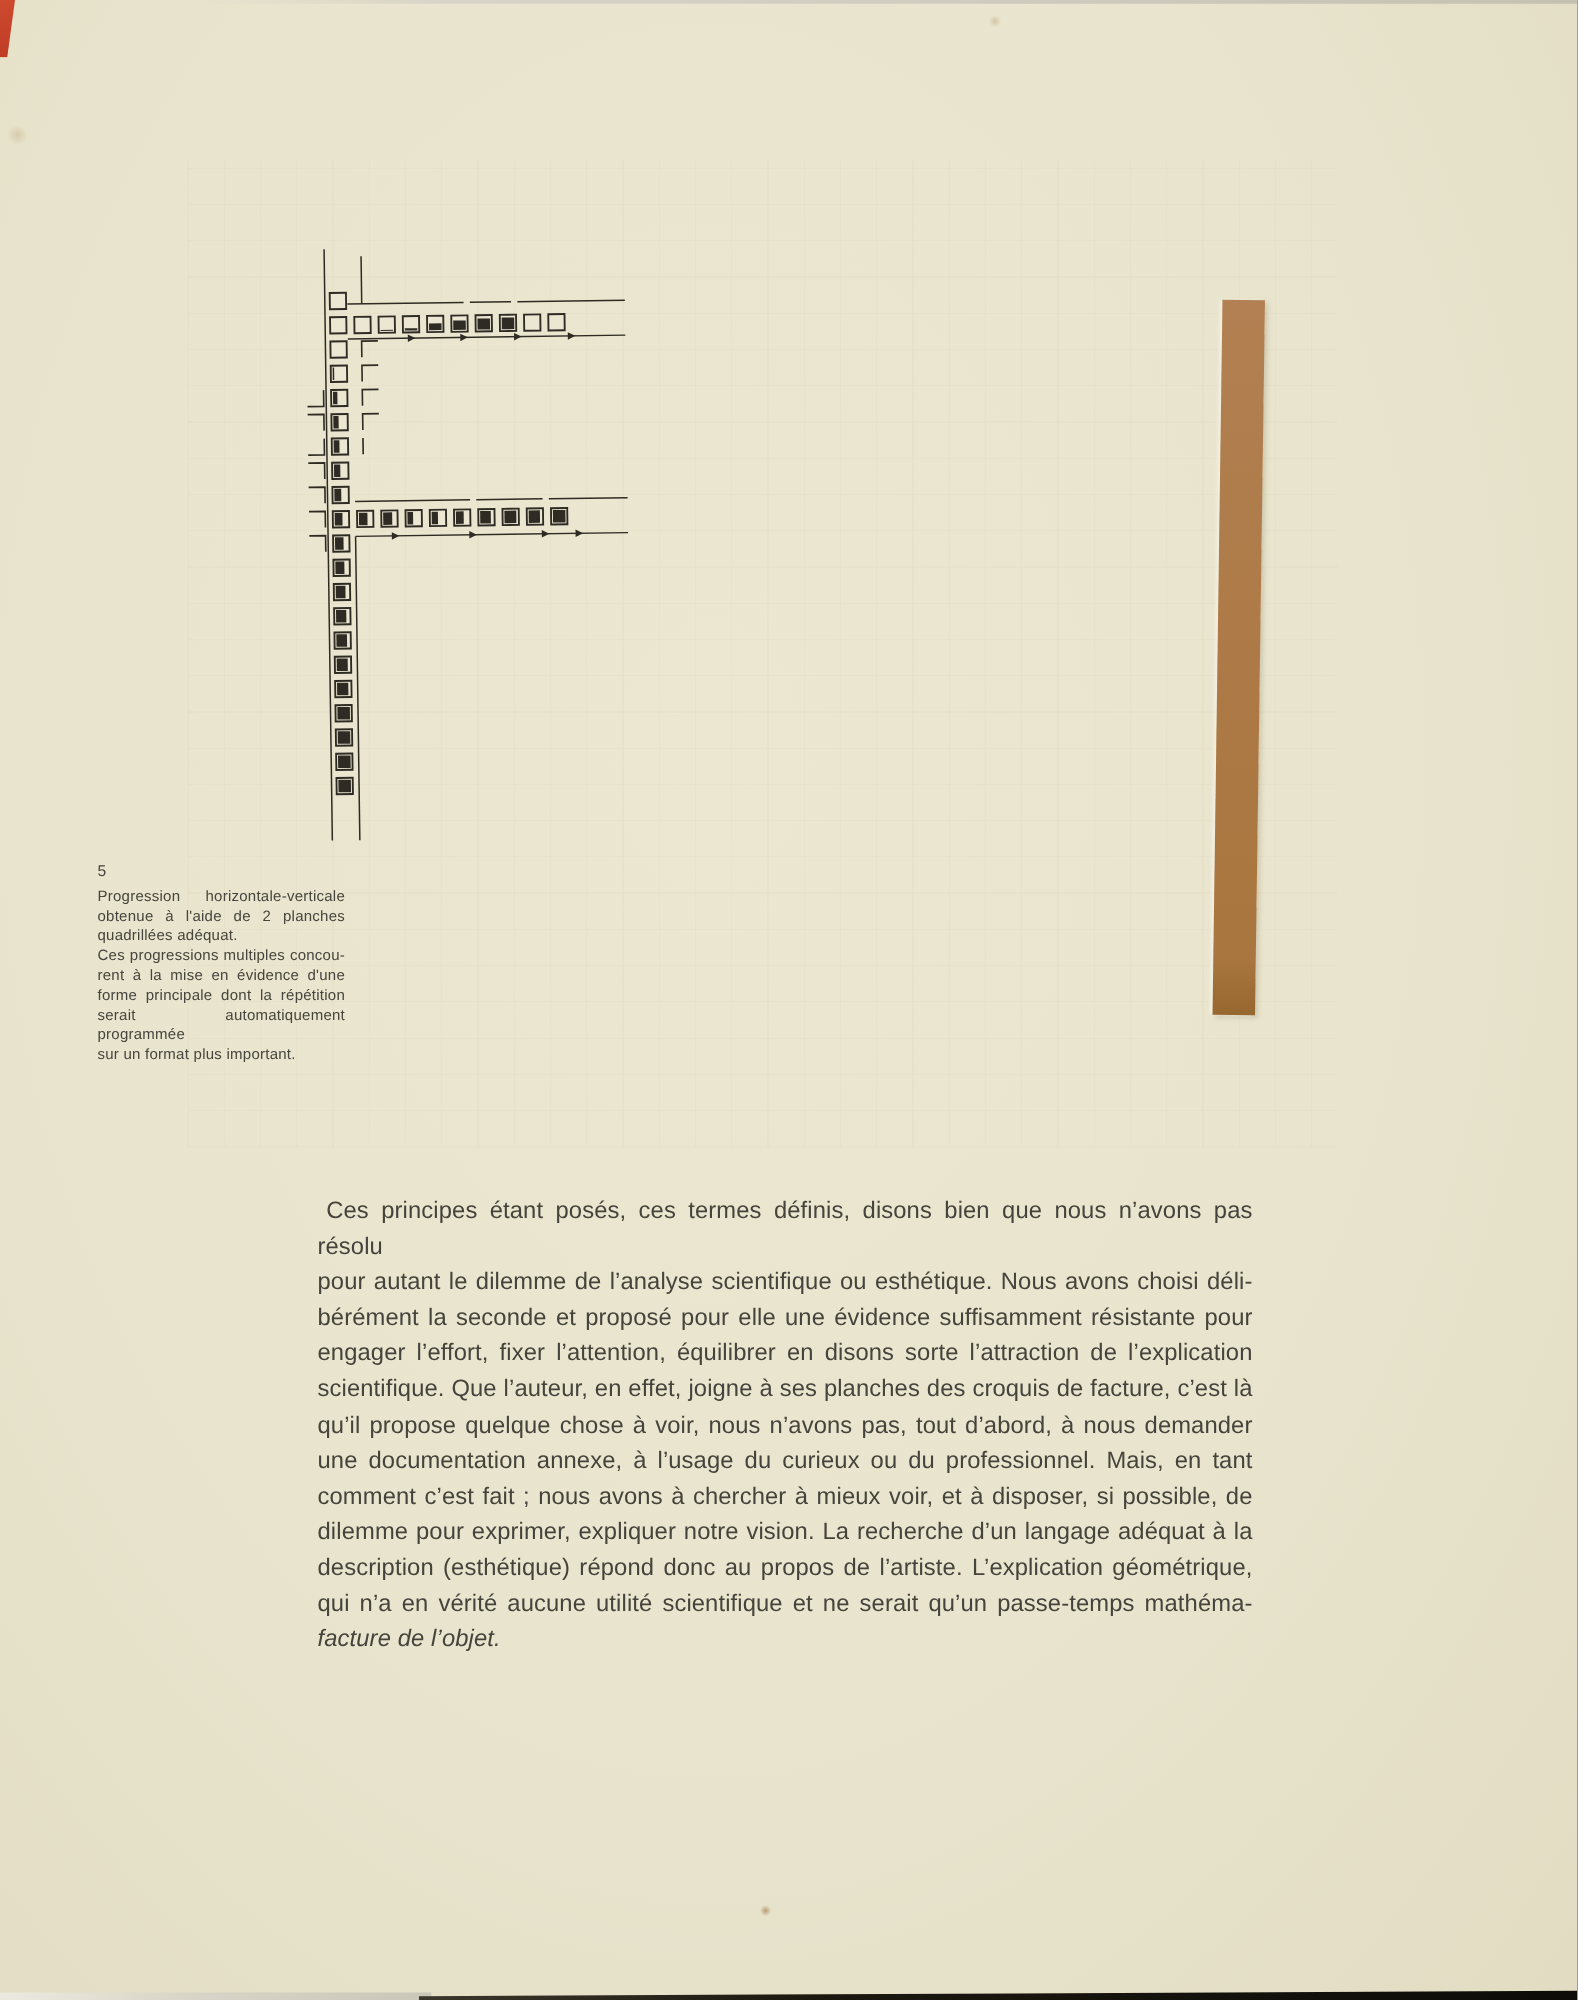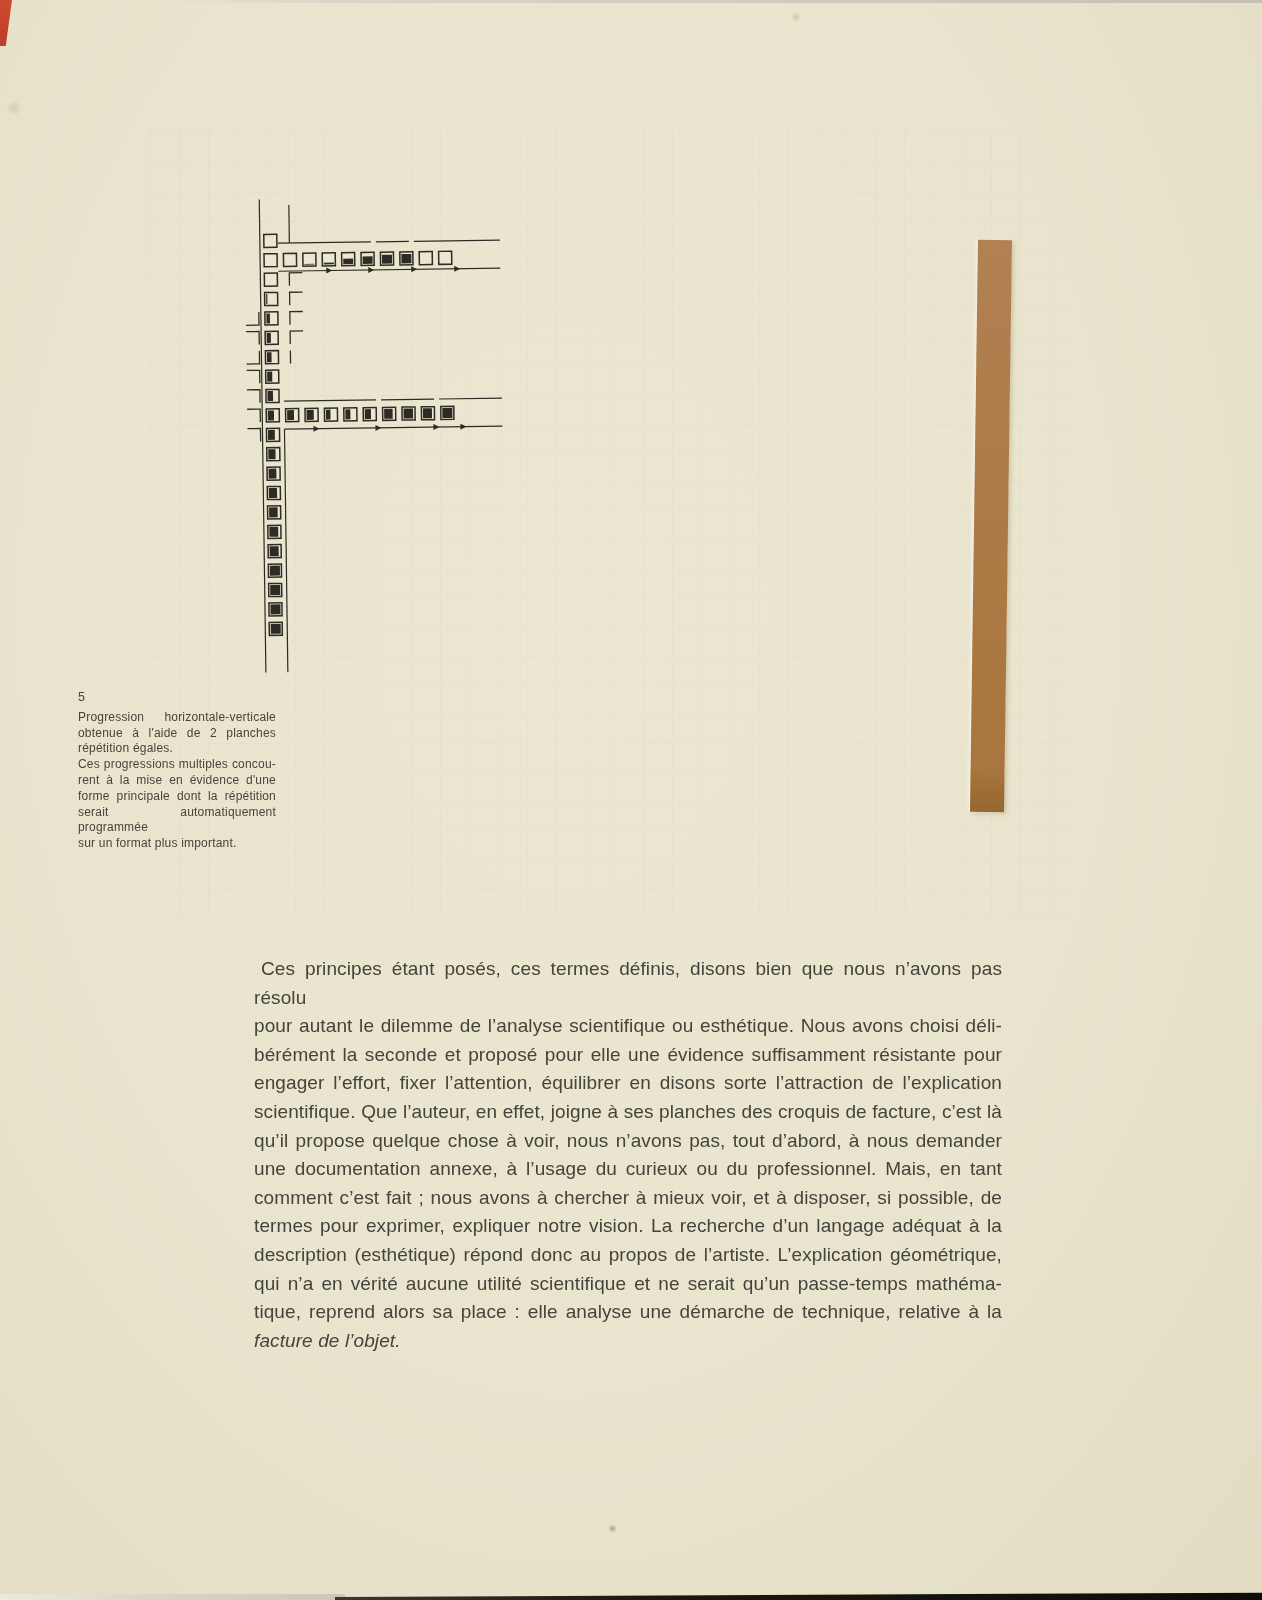--- a/index.html
+++ b/index.html
@@ -182,43 +182,42 @@
         <rect x="204.7" y="229.1" width="9" height="10" fill="#2e2b24"></rect>
         <rect x="222.6" y="227.6" width="13" height="13" fill="#ece7d2" stroke="#2e2b24" stroke-width="1.5"></rect>
         <rect x="224.1" y="229.1" width="10" height="10" fill="#2e2b24"></rect>
       </svg>
   </div>
 
   <div class="caption">
     <div class="cap-num">5</div>
     <div class="cap-line">Progression horizontale-verticale</div>
     <div class="cap-line">obtenue à l'aide de 2 planches</div>
-    <div class="cap-line last">répétition égales.</div>
+    <div class="cap-line last">quadrillées adéquat.</div>
     <div class="cap-line">Ces progressions multiples concou-</div>
     <div class="cap-line">rent à la mise en évidence d'une</div>
     <div class="cap-line">forme principale dont la répétition</div>
     <div class="cap-line">serait automatiquement programmée</div>
     <div class="cap-line last">sur un format plus important.</div>
   </div>
 
   <div class="plate-bar"></div>
 
   <div class="paragraph">
     <div class="p-line first">Ces principes étant posés, ces termes définis, disons bien que nous n’avons pas résolu</div>
     <div class="p-line">pour autant le dilemme de l’analyse scientifique ou esthétique. Nous avons choisi déli-</div>
     <div class="p-line">bérément la seconde et proposé pour elle une évidence suffisamment résistante pour</div>
     <div class="p-line">engager l’effort, fixer l’attention, équilibrer en disons sorte l’attraction de l’explication</div>
     <div class="p-line">scientifique. Que l’auteur, en effet, joigne à ses planches des croquis de facture, c’est là</div>
     <div class="p-line">qu’il propose quelque chose à voir, nous n’avons pas, tout d’abord, à nous demander</div>
     <div class="p-line">une documentation annexe, à l’usage du curieux ou du professionnel. Mais, en tant</div>
     <div class="p-line">comment c’est fait ; nous avons à chercher à mieux voir, et à disposer, si possible, de</div>
-    <div class="p-line">termes pour exprimer, expliquer notre vision. La recherche d’un langage adéquat à la</div>
+    <div class="p-line">dilemme pour exprimer, expliquer notre vision. La recherche d’un langage adéquat à la</div>
     <div class="p-line">description (esthétique) répond donc au propos de l’artiste. L’explication géométrique,</div>
     <div class="p-line">qui n’a en vérité aucune utilité scientifique et ne serait qu’un passe-temps mathéma-</div>
-    <div class="p-line">tique, reprend alors sa place : elle analyse une démarche de technique, relative à la</div>
     <div class="p-line last">facture de l’objet.</div>
   </div>
 
   <div class="stain s1"></div>
   <div class="stain s2"></div>
   <div class="stain s3"></div>
 
   <div class="bottom-sliver"></div>
   <div class="bottom-edge"></div>
 

